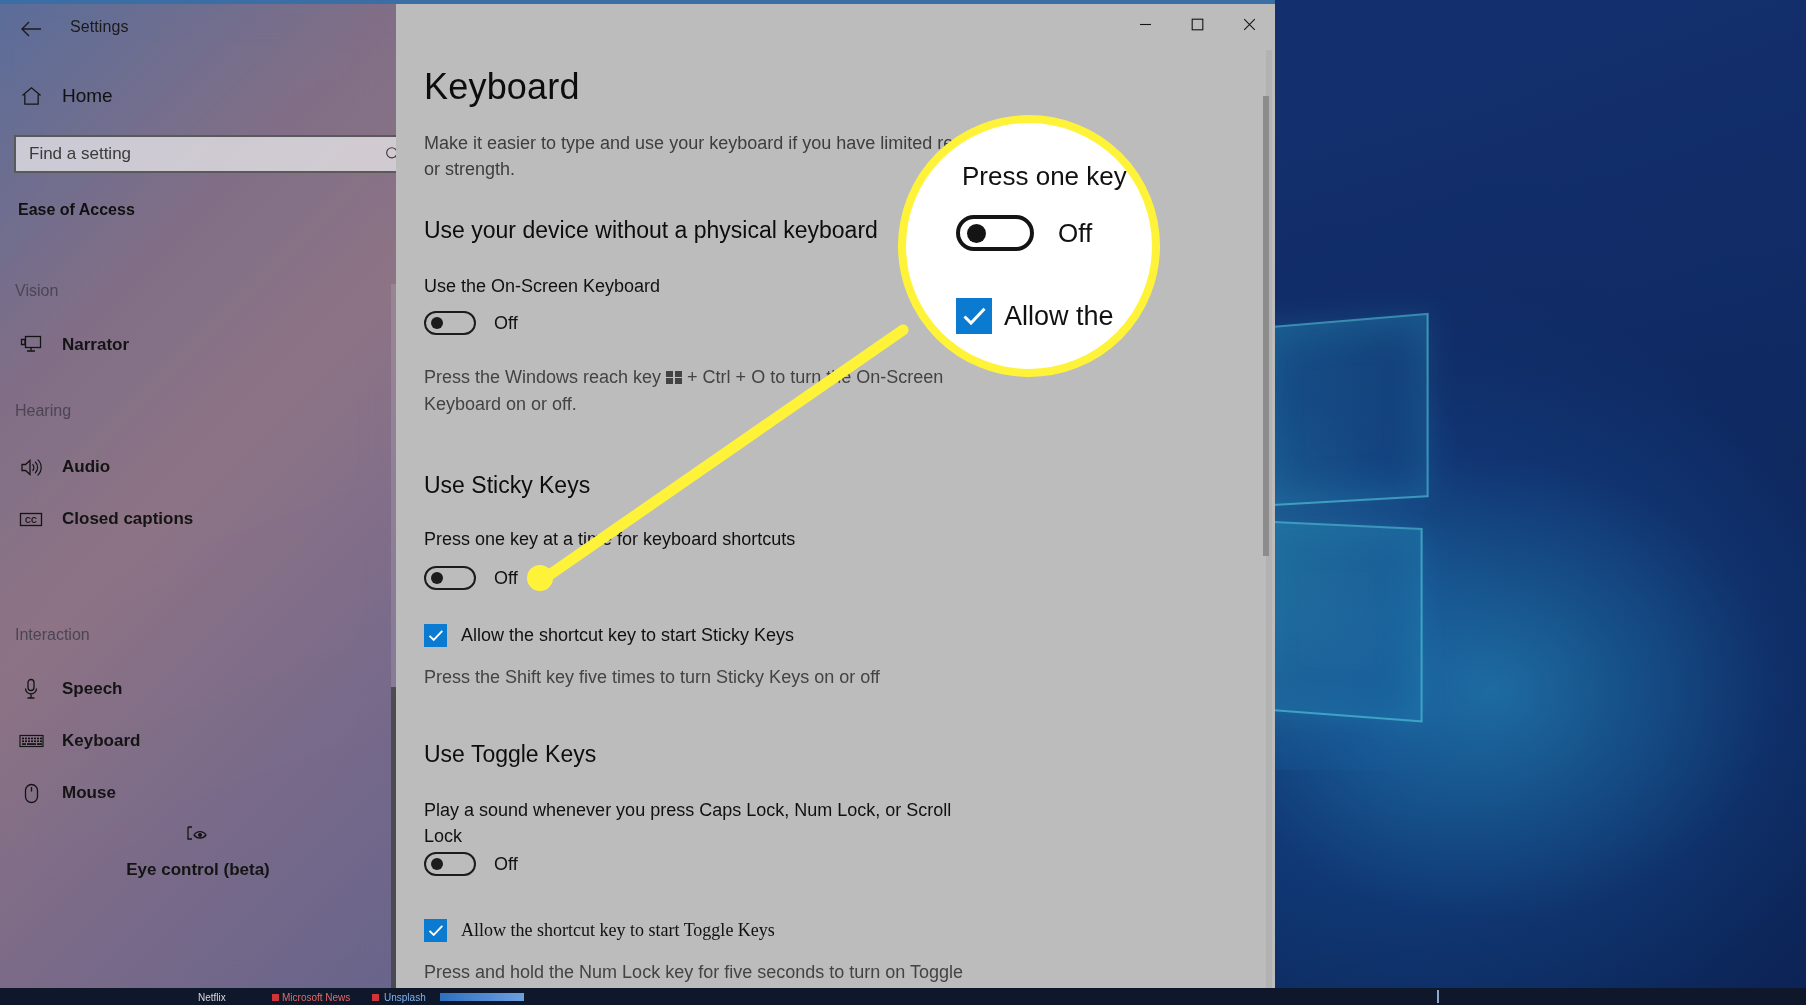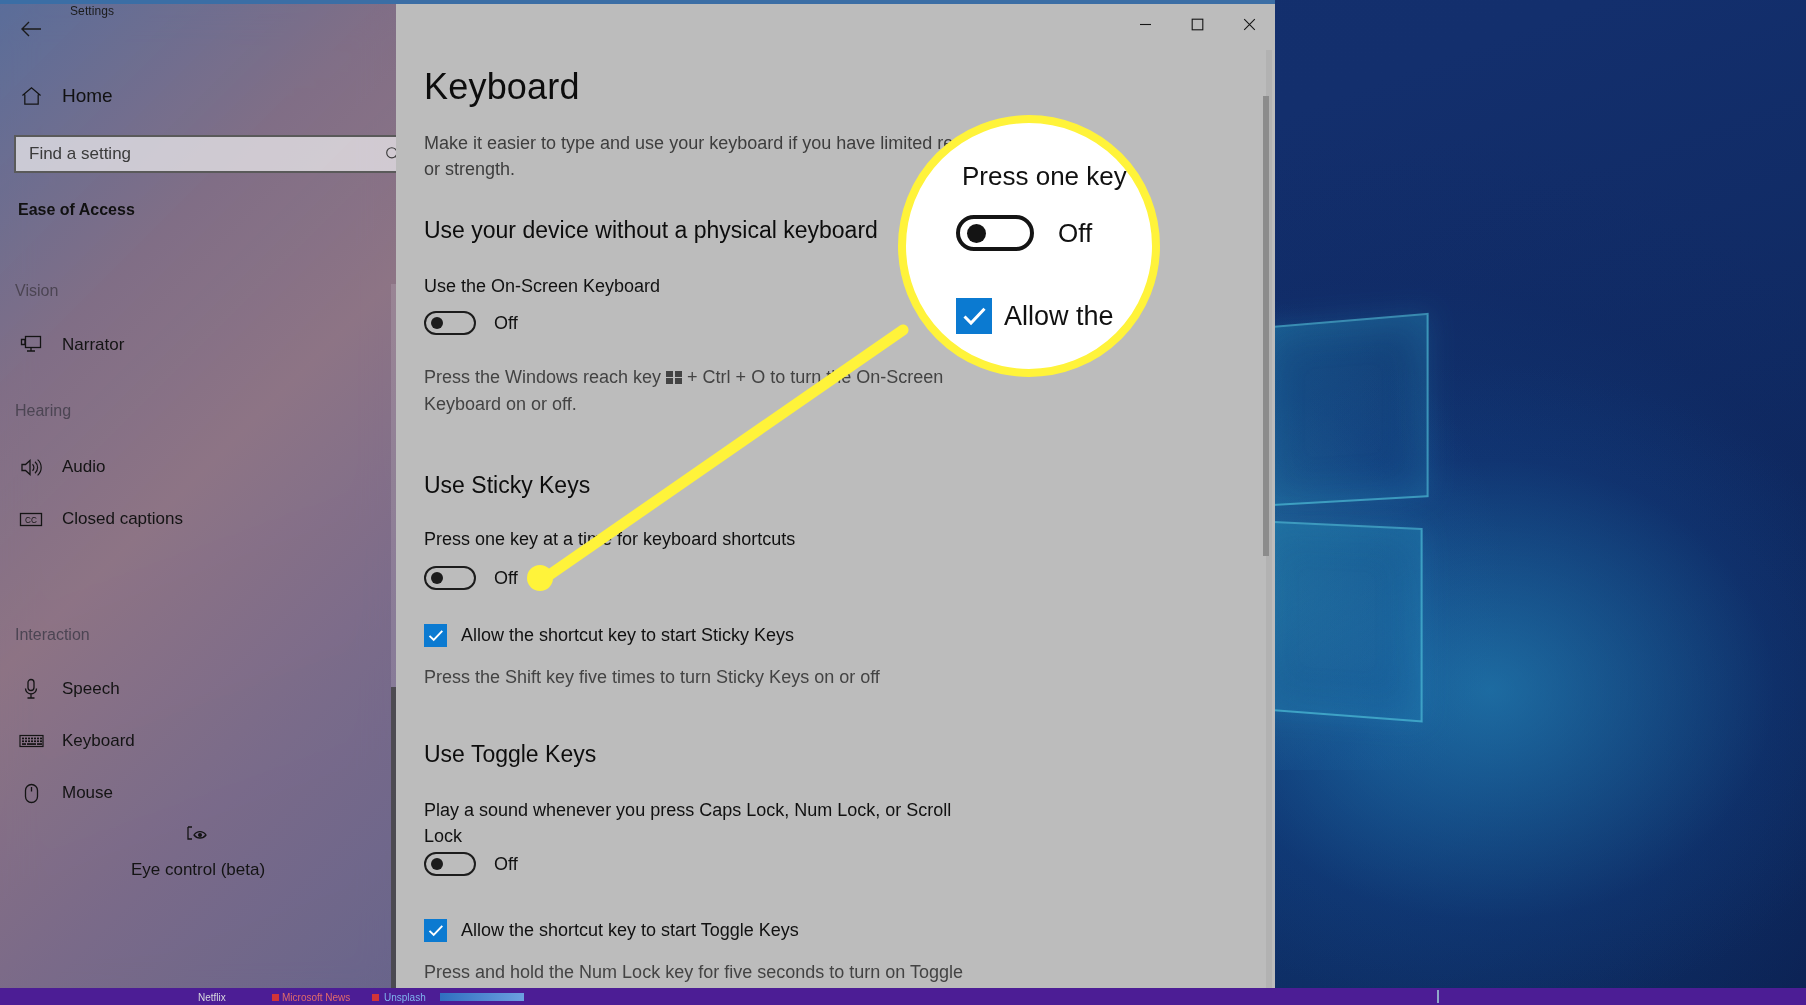--- a/index.html
+++ b/index.html
@@ -35,21 +35,21 @@
              transform: perspective(700px) rotateY(-6deg) skewY(3.5deg); }
   #glow {
     position: absolute; left: 1080px; top: 300px; width: 420px; height: 470px;
     background: radial-gradient(ellipse at 35% 60%, rgba(70,200,225,0.30) 0%, rgba(30,120,190,0.10) 50%, rgba(0,0,0,0) 72%);
     pointer-events: none;
   }
 
   
   #taskbar {
     position: absolute; left: 0; bottom: 0; width: 1806px; height: 17px;
-    background: #4c1d95;
+    background: #0f172a;
     overflow: hidden;
     display: flex; align-items: flex-start;
     font-size: 10px; color: #cfcfd6;
     z-index: 60;
   }
   #taskbar .tb-item { position: absolute; white-space: nowrap; line-height: 13px; top: 3px; }
   #tb-netflix { left: 198px; color: #d8d8de; }
   #tb-news-dot { left: 272px; top: 6px; width: 7px; height: 7px; background: #d13438; }
   #tb-news { left: 282px; color: #e06a6a; }
   #tb-unsplash-dot { left: 372px; top: 6px; width: 7px; height: 7px; background: #d13438; }
@@ -79,22 +79,22 @@
     backdrop-filter: blur(18px);
   }
   #sidebar-inner { position: relative; width: 100%; height: 100%; }
 
   #back-arrow {
     position: absolute; left: 8px; top: 5px; width: 46px; height: 40px;
     display: flex; align-items: center; justify-content: center;
     color: #1b1b1b;
   }
   #window-title {
-    position: absolute; left: 70px; top: 0;
-    font-size: 12px; color: #1b1b1b; letter-spacing: .1px;
+    position: absolute; left: 70px; top: 14px;
+    font-size: 16px; color: #1b1b1b; letter-spacing: .1px;
   }
   .nav-home {
     position: absolute; left: 8px; top: 70px; width: 370px; height: 44px;
     display: flex; align-items: center; gap: 18px; padding-left: 10px;
     font-size: 19px; color: #111;
   }
   #search-box {
     position: absolute; left: 14px; top: 131px; width: 400px; height: 38px;
     background: rgba(231,228,232,0.78);
     border: 2px solid #5a5a5a;
@@ -110,21 +110,21 @@
     font-size: 16px; font-weight: bold; color: #111;
   }
 
   .nav-group-title {
     position: absolute; left: 15px;
     font-size: 16px; color: #4c4553;
   }
   .nav-item {
     position: absolute; left: 8px; width: 370px; height: 42px;
     display: flex; align-items: center; gap: 18px; padding-left: 10px;
-    font-size: 17px; color: #141414;
+    font-size: 17px; color: #141414; font-weight: bold;
   }
   .nav-item .nav-ico, .nav-home .nav-ico {
     width: 26px; display: flex; align-items: center; justify-content: center;
     color: #141414;
   }
 
   #sidebar-scroll-track {
     position: absolute; right: 0px; top: 280px; width: 5px; height: 716px;
     background: rgba(255,255,255,0.12);
   }
@@ -440,21 +440,21 @@
       <div class="desc-text" style="top:660px;">Press the Shift key five times to turn Sticky Keys on or off</div>
 
       <div class="section-head" style="top:737px;">Use Toggle Keys</div>
       <div class="setting-label" style="top:793px; width:545px; line-height:26px;">Play a sound whenever you press Caps Lock, Num Lock, or Scroll Lock</div>
       <div class="toggle-row" style="top:848px;">
         <div class="toggle">
             <div class="knob"></div>
           </div>
         <div class="toggle-state">Off</div>
       </div>
-      <div class="check-row" style="top:915px;">
+      <div class="check-row" style="top:915px;font-family:Liberation Serif, serif;">
         <div class="checkbox">
           <svg width="16" height="13" viewBox="0 0 16 13" aria-hidden="true">
               <path d="M1.5 6.8 L5.7 11 L14.3 1.8" fill="none" stroke="#ffffff" stroke-width="1.9"></path>
             </svg>
         </div>
         <div class="check-label">Allow the shortcut key to start Toggle Keys</div>
       </div>
       <div class="desc-text" style="top:955px;">Press and hold the Num Lock key for five seconds to turn on Toggle Keys</div>
 
       <div id="content-scroll-track">

